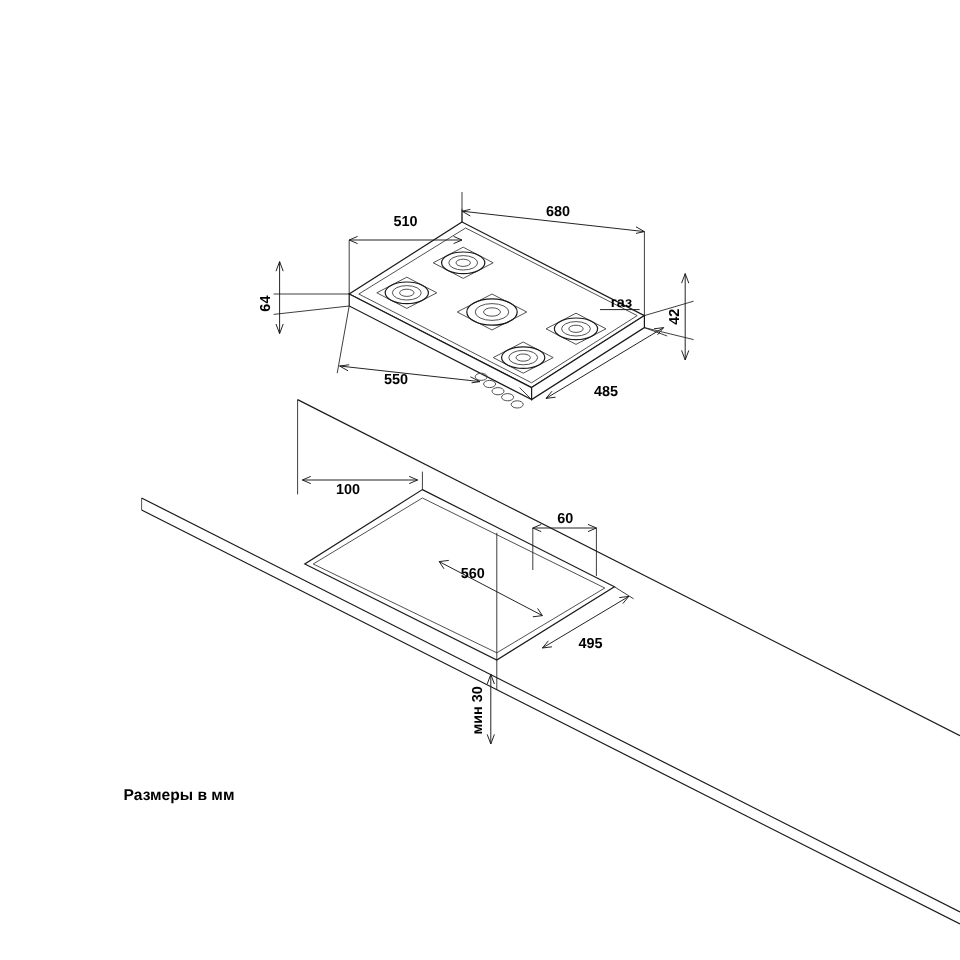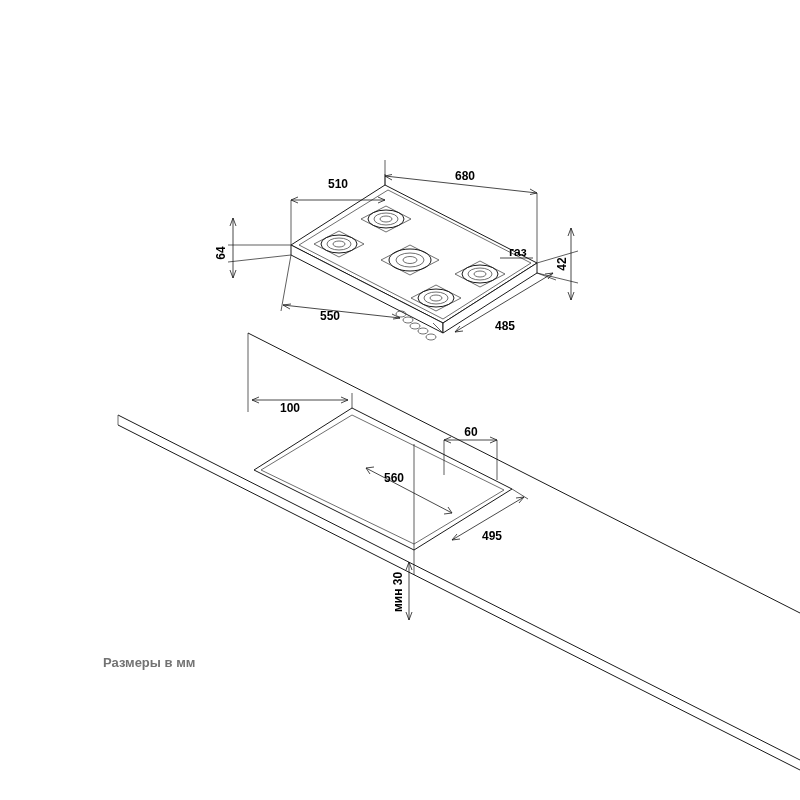--- a/index.html
+++ b/index.html
@@ -60,21 +60,21 @@
     font-family: "Liberation Sans", sans-serif;
     font-size: 12px;
     font-weight: bold;
     fill: #000000;
   }
   .caption {
     position: absolute;
     font-family: "Liberation Sans", sans-serif;
     font-size: 13px;
     font-weight: bold;
-    color: #737373;
+    color: #000000;
     white-space: nowrap;
   }
 </style>
 </head>
 <body>
 
 <div id="stage">
 
   <svg id="drawing" viewBox="0 0 800 800">
 

